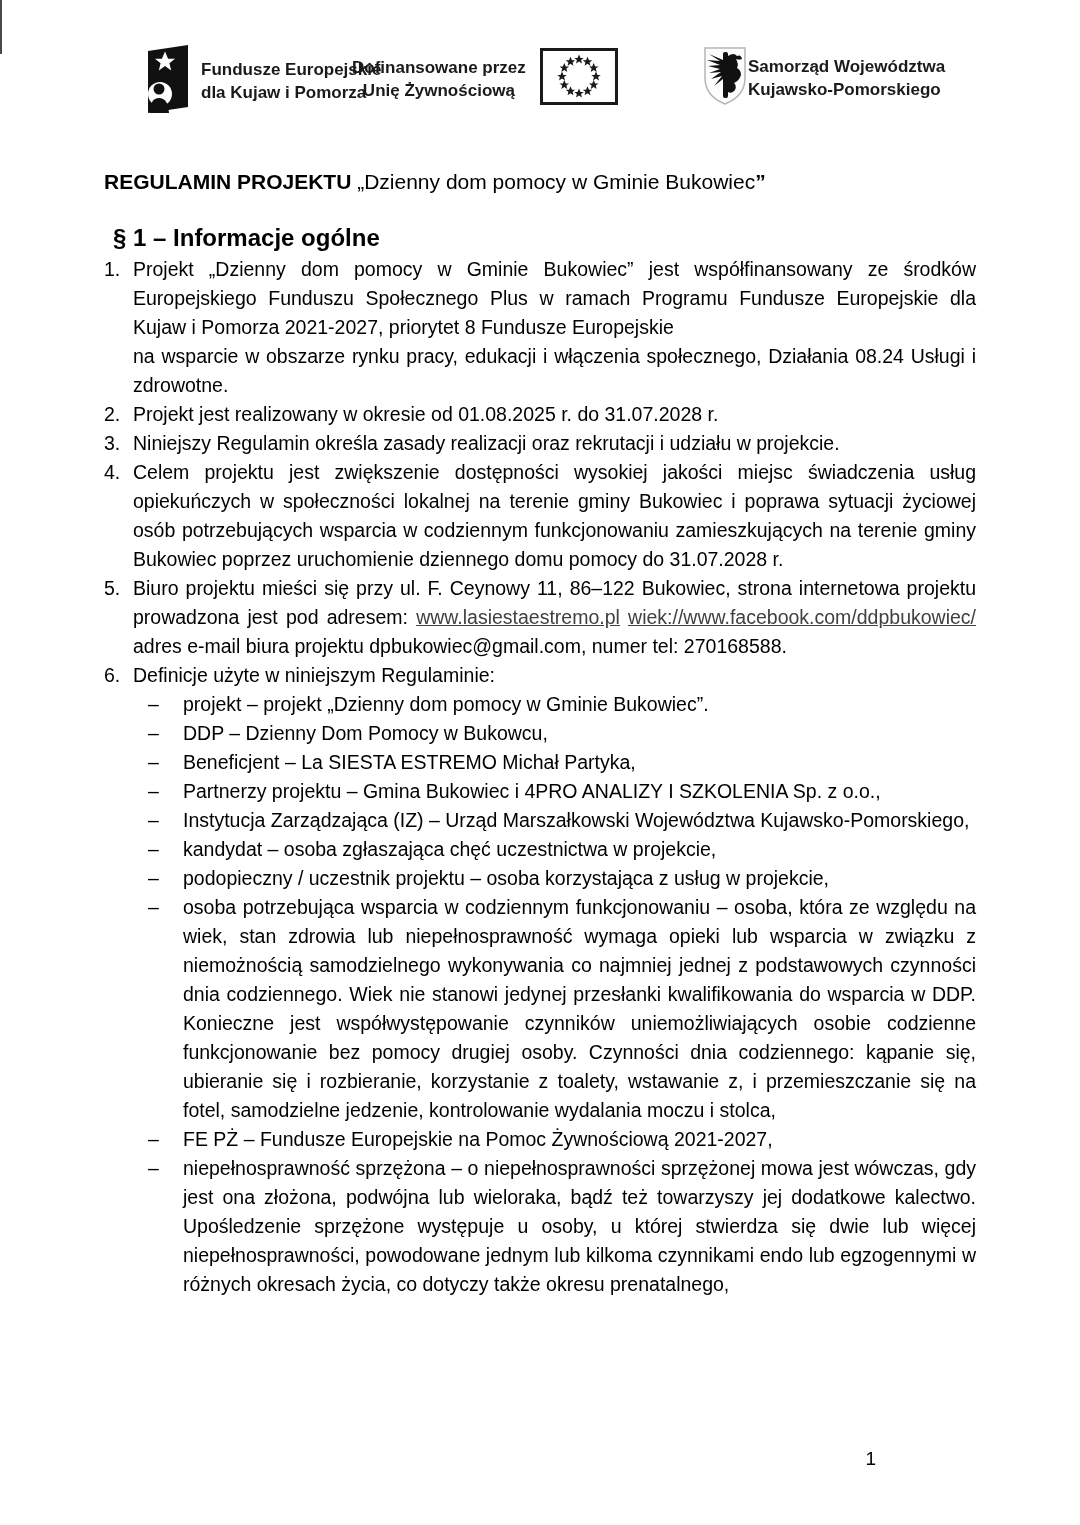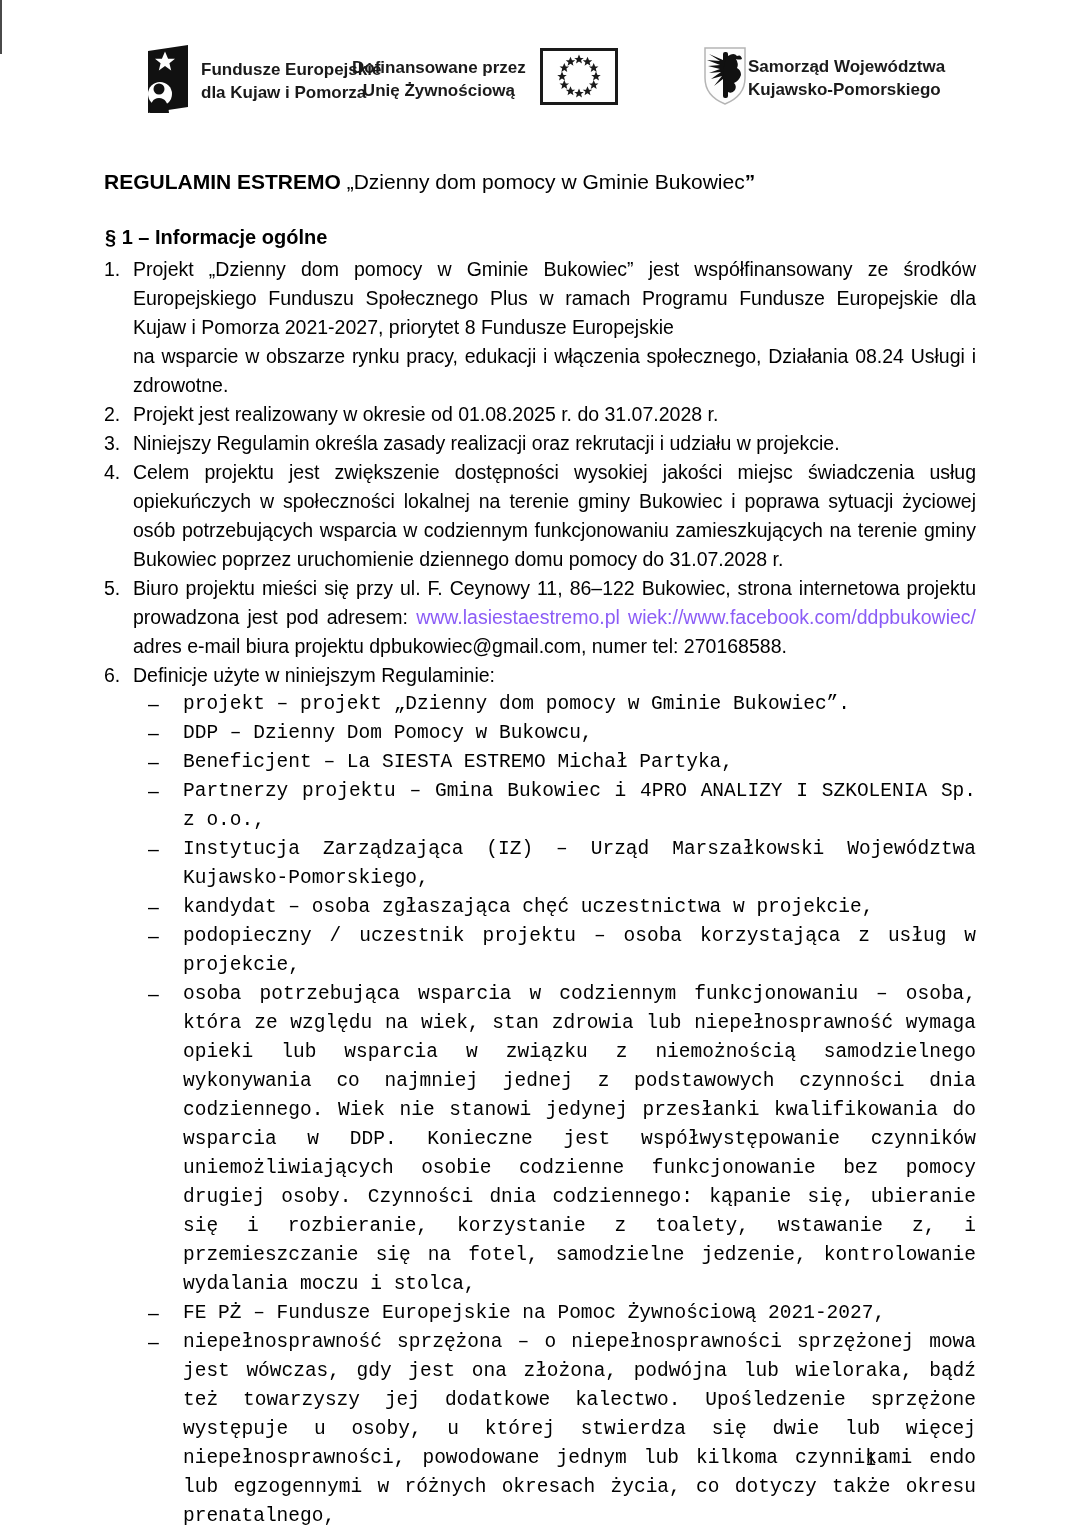--- a/index.html
+++ b/index.html
@@ -18,31 +18,31 @@
   #g-fe{left:145px;top:44px;gap:10px;}
   #g-eu{left:352px;top:48px;gap:14px;}
   #g-divider{left:655px;top:52px;width:2px;height:54px;background:#4a4a4a;}
   #g-herb{left:702px;top:46px;gap:0;}
   
   .content{position:absolute;left:0;top:0;width:1080px;padding:0 104px;box-sizing:border-box;}
   h1.title{
     margin:167px 0 0 0;font-size:21px;line-height:29px;font-weight:normal;
   }
   h1.title .b{font-weight:bold;}
-  h2.sect{margin:27px 0 3px 1px;font-size:20px;line-height:29px;font-weight:bold;}
+  h2.sect{margin:27px 0 3px 9px;font-size:24px;line-height:29px;font-weight:bold;}
   .olist{font-size:19.5px;line-height:29px;}
   .oitem{display:flex;}
   .num{width:29px;flex:0 0 29px;}
   .itext{flex:1;text-align:justify;}
   .itext.preline{white-space:pre-line;}
   .dlist{font-size:19.5px;line-height:29px;}
   .ditem{display:flex;padding-left:44px;}
   .dash{width:35px;flex:0 0 35px;}
-  .dtext{flex:1;text-align:justify;font-family:Liberation Mono, monospace;}
-  a.doclink{color:#8b5cf6;cursor:pointer;}
+  .dtext{flex:1;text-align:justify;}
+  a.doclink{color:#404040;text-decoration:underline;cursor:pointer;}
   .pagenum{position:absolute;top:1444px;right:104px;font-size:19px;line-height:29px;}
 </style>
 </head>
 <body>
 
 <div class="page">
 
   <div class="hdr-group" id="g-fe">
     <span>
       <svg width="46" height="70" viewBox="0 0 46 70" aria-hidden="true">
@@ -102,21 +102,21 @@
       </svg>
     </span>
     <div class="hdr-text">
       <div>Samorząd Województwa</div>
       <div>Kujawsko-Pomorskiego</div>
     </div>
   </div>
 
   <div class="content">
 
-    <h1 class="title"><span class="b">REGULAMIN ESTREMO </span><span>„Dzienny dom pomocy w Gminie Bukowiec</span><span class="b">”</span></h1>
+    <h1 class="title"><span class="b">REGULAMIN PROJEKTU </span><span>„Dzienny dom pomocy w Gminie Bukowiec</span><span class="b">”</span></h1>
 
     <h2 class="sect">§ 1 – Informacje ogólne</h2>
 
     <div class="olist">
 
       <div class="oitem">
         <span class="num">1.</span>
         <div class="itext preline">Projekt „Dzienny dom pomocy w Gminie Bukowiec” jest współfinansowany ze środków Europejskiego Funduszu Społecznego Plus w ramach Programu Fundusze Europejskie dla Kujaw i Pomorza 2021-2027, priorytet 8 Fundusze Europejskie
 na wsparcie w obszarze rynku pracy, edukacji i włączenia społecznego, Działania 08.24 Usługi i zdrowotne.</div>
       </div>

